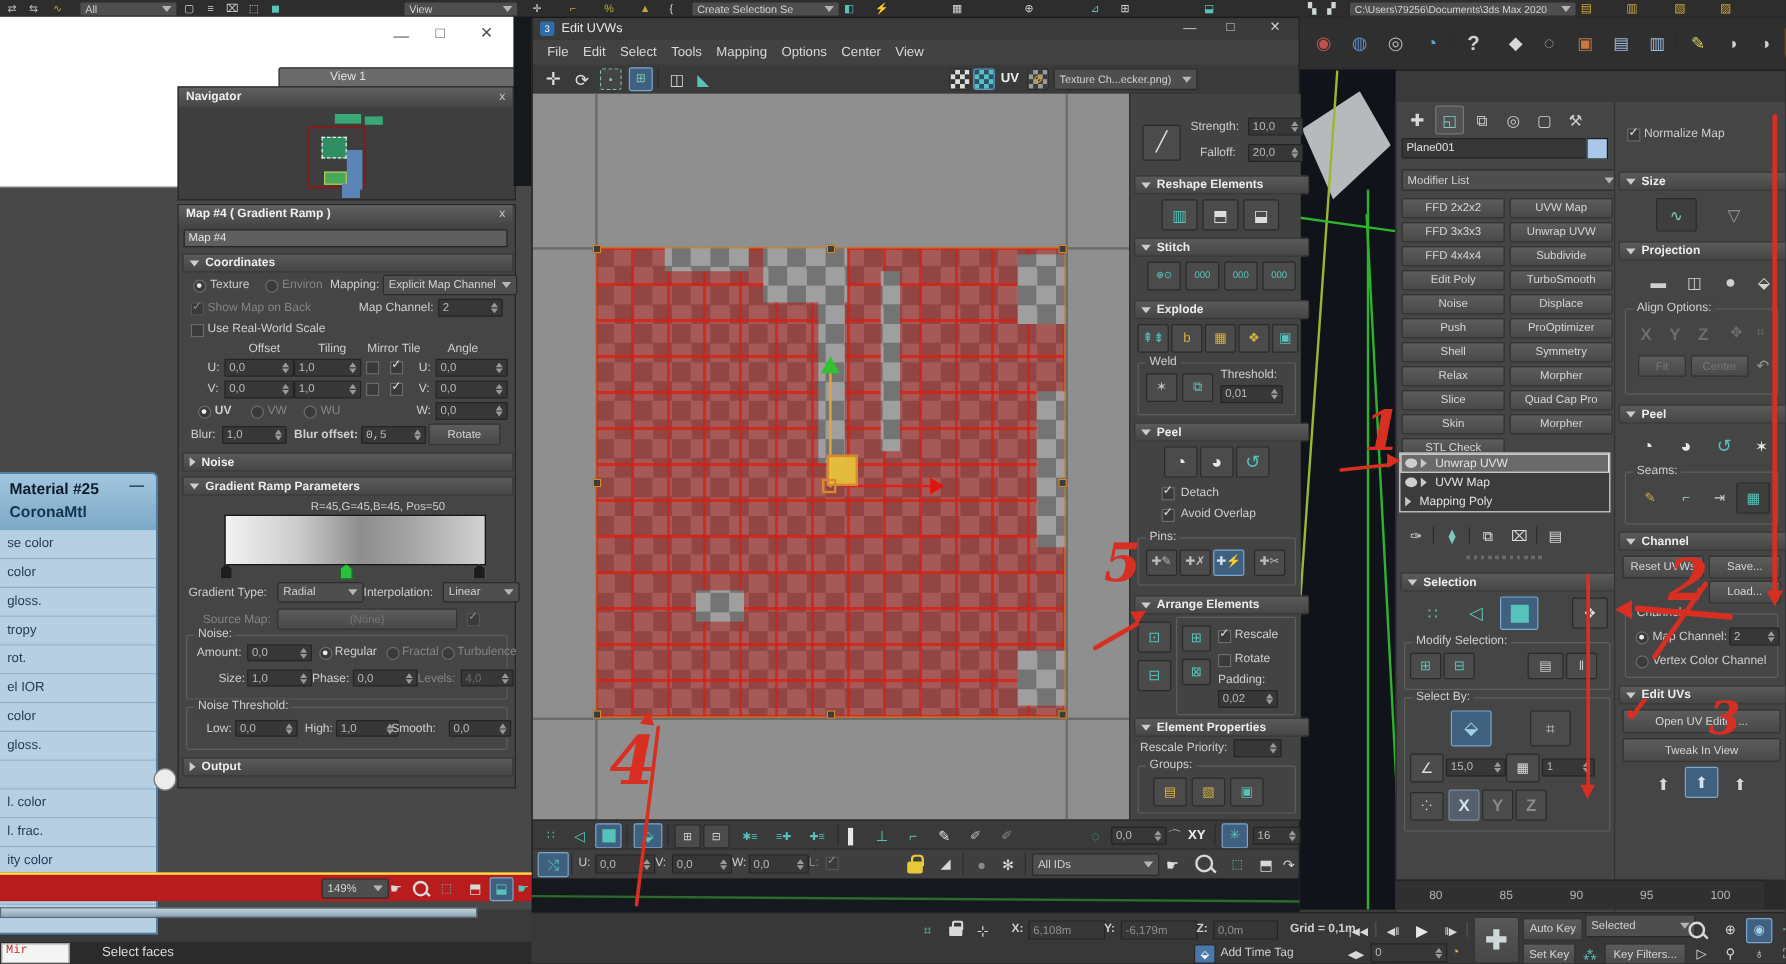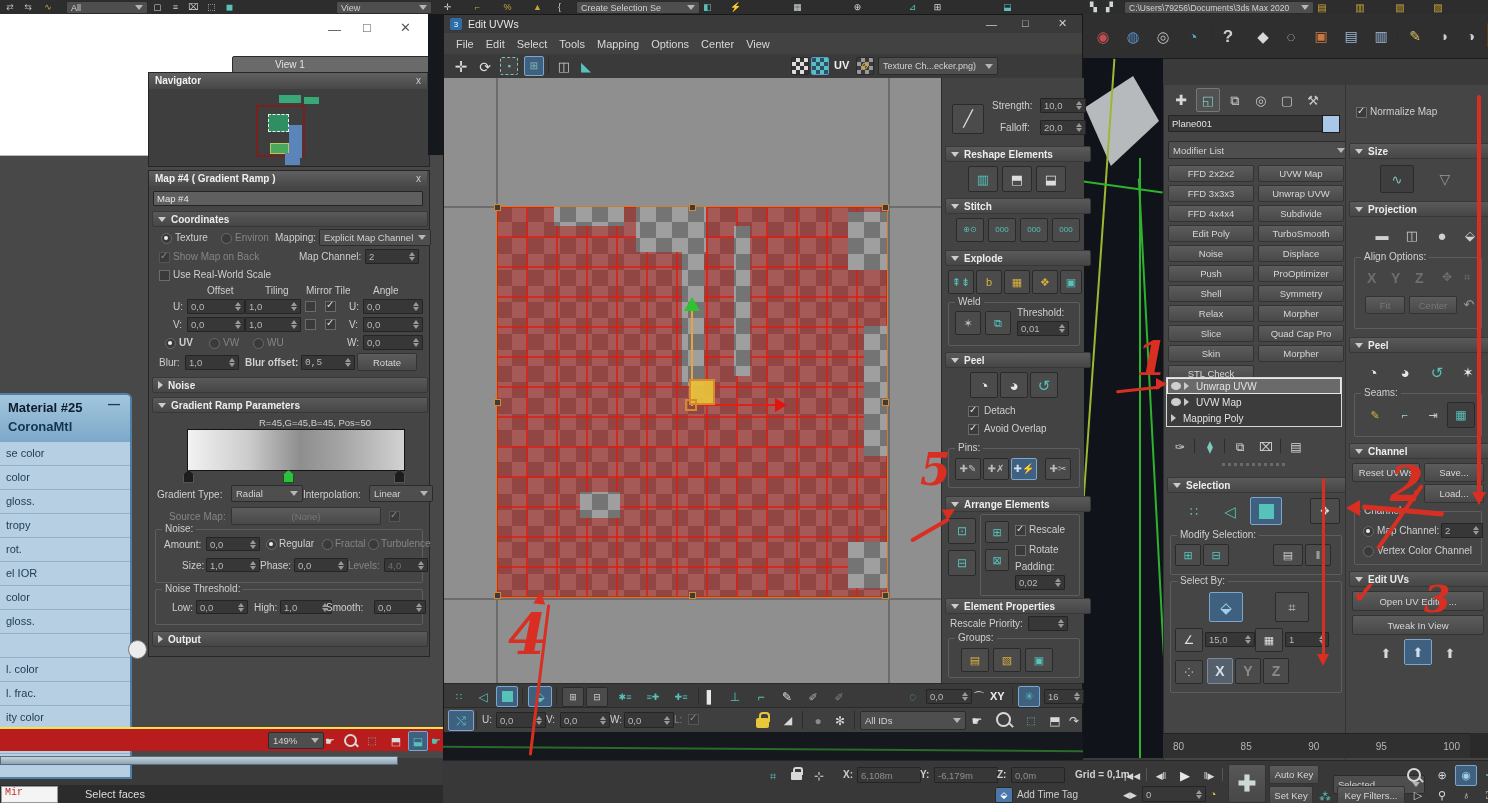--- a/index.html
+++ b/index.html
@@ -832,21 +832,21 @@
     <div class="rollh" style="left:3px;top:486px;width:133px;height:14px;">
         <span>Edit UVs</span>
       </div>
     <div class="btn abs" style="left:6px;top:506px;width:130px;height:18px;">Open UV Editor ...</div>
     <div class="btn abs" style="left:6px;top:530px;width:130px;height:18px;">Tweak In View</div>
     <span class="ic flat" style="left:26px;top:556px;width:26px;height:22px;color:#d8d8d8;font-size:13px;">⬆</span>
     <span class="ic act" style="left:58px;top:554px;width:26px;height:24px;color:#cfe0f0;font-size:13px;">⬆</span>
     <span class="ic flat" style="left:90px;top:556px;width:26px;height:22px;color:#d8d8d8;font-size:13px;">⬆</span>
   </div>
 
-  <div class="abs" style="left:1163px;top:733px;width:307px;height:25px;background:#303030;border-top:1px solid #222;display:flex;align-items:center;justify-content:space-between;padding:0 10px;box-sizing:border-box;">
+  <div class="abs" style="left:1163px;top:733px;width:307px;height:25px;background:#303030;border-top:1px solid #222;display:flex;align-items:center;justify-content:space-between;padding:0 28px;box-sizing:border-box;">
       <div class="tick">80</div>
       <div class="tick">85</div>
       <div class="tick">90</div>
       <div class="tick">95</div>
       <div class="tick">100</div>
     </div>
   <div class="abs" style="left:1470px;top:733px;width:18px;height:25px;background:#2a2a2a;"></div>
 
   <div class="abs" style="left:0;top:727px;width:443px;height:22px;background:#b91c1c;border-top:2px solid #fde047;">
     <div class="dd" style="left:268px;top:3px;width:46px;height:15px;">149%</div>
@@ -893,21 +893,21 @@
           <i class="up"></i>
           <i class="dn"></i>
         </span>
       </div>
     <span class="ic flat" style="left:760px;top:24px;width:18px;height:16px;color:#d8b840;font-size:11px;">◔</span>
 
     <div class="abs" style="left:785px;top:3px;width:36px;height:37px;background:linear-gradient(#575757,#474747);border:1px solid #333;border-radius:2px;display:flex;align-items:center;justify-content:center;">
       <span style="color:#cfd8d8;font-size:22px;font-weight:bold;">✚</span>
     </div>
     <div class="btn abs" style="left:826px;top:4px;width:48px;height:17px;">Auto Key</div>
-    <div class="dd" style="left:878px;top:14px;width:82px;height:17px;margin-left:12px;">Selected</div>
+    <div class="dd" style="left:878px;top:1px;width:82px;height:17px;">Selected</div>
     <div class="btn abs" style="left:826px;top:25px;width:42px;height:17px;">Set Key</div>
     <span class="ic flat teal" style="left:872px;top:25px;width:18px;height:17px;font-size:10px;">⁂</span>
     <div class="btn abs" style="left:894px;top:25px;width:66px;height:17px;">Key Filters...</div>
 
     <span class="abs" style="left:964px;top:7px;width:10px;height:10px;border:2px solid #d8d8d8;border-radius:50%;"></span>
     <span class="abs" style="left:975px;top:18px;width:6px;height:2px;background:#d8d8d8;transform:rotate(45deg);"></span>
     <span class="ic flat" style="left:988px;top:4px;width:20px;height:19px;color:#d8d8d8;font-size:11px;">⊕</span>
     <span class="ic act" style="left:1012px;top:4px;width:20px;height:19px;color:#9fd0e8;font-size:11px;">◉</span>
     <span class="ic flat teal" style="left:1036px;top:4px;width:20px;height:19px;font-size:11px;">✛</span>
     <span class="ic flat" style="left:964px;top:25px;width:20px;height:17px;color:#d8d8d8;font-size:11px;">▷</span>

